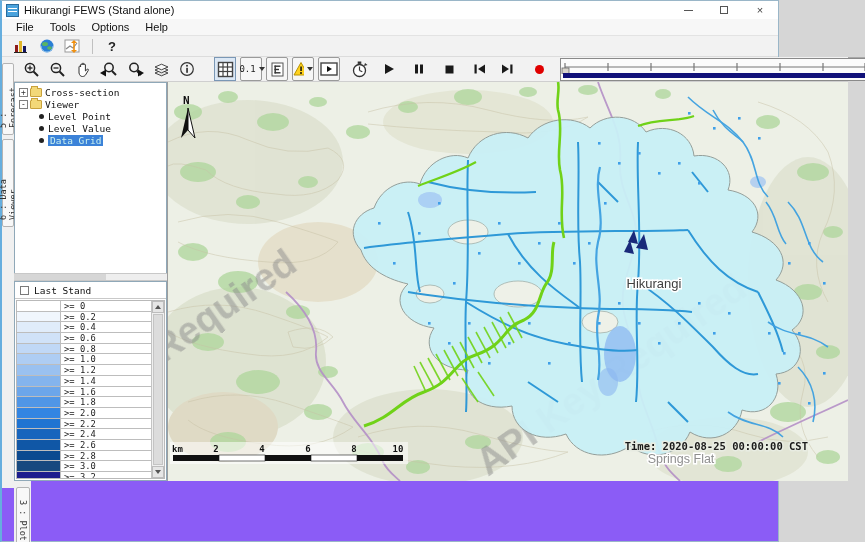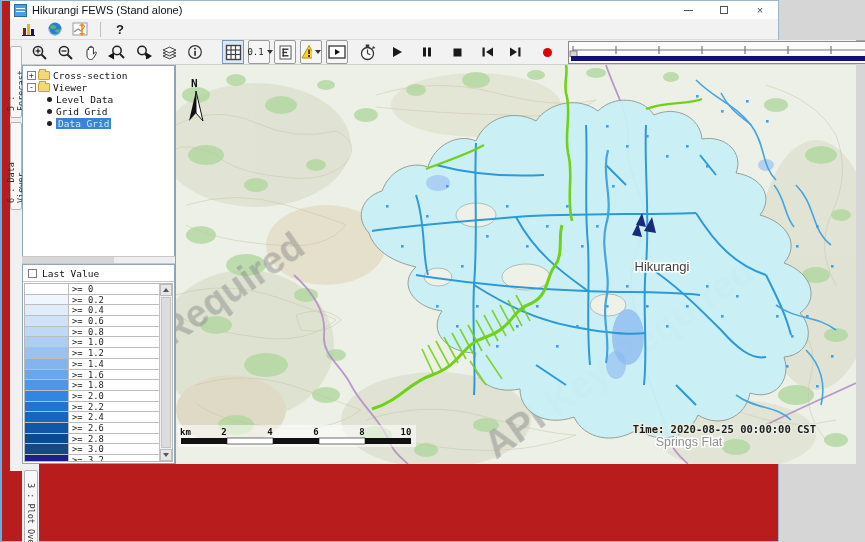--- a/index.html
+++ b/index.html
@@ -1,19 +1,19 @@
 <!DOCTYPE html>
 <html><head>
 <meta charset="utf-8">
 <style>
   * { margin:0; padding:0; box-sizing:border-box; }
   html,body { width:865px; height:542px; overflow:hidden; background:#d6d6d6;
     font-family:"Liberation Sans", sans-serif; }
-  .win { position:relative; width:779px; height:542px; background:#b91c1c;
-    border:1px solid #9ab6c8; border-left:2px solid #66aede;padding-left:8px; }
+  .win { position:relative; width:779px; height:542px; background:#8b5cf6;
+    border:1px solid #9ab6c8; border-left:2px solid #66aede; }
 
   
   .titlebar { height:18px; background:#ffffff; display:flex; align-items:center; padding-left:4px; }
   .appicon { width:13px; height:13px; border:1px solid #2a6b9d; background:#4aa3dd; margin-right:5px; position:relative; }
   .appicon::after { content:""; position:absolute; left:1px; right:1px; top:3px; height:6px;
     background:repeating-linear-gradient(180deg,#fff 0 1px,transparent 1px 3px); }
   .title-text { font-size:11px; color:#111; }
   .wctl { margin-left:auto; display:flex; height:100%; }
   .wbtn { width:36px; display:flex; align-items:center; justify-content:center; color:#444; font-size:11px; }
   .glyph-min { width:9px; height:1px; background:#555; display:inline-block; }
@@ -106,20 +106,26 @@
       <span class="wbtn">
           <span class="glyph-min"></span>
         </span>
       <span class="wbtn">
           <span class="glyph-max"></span>
         </span>
       <span class="wbtn">×</span>
     </span>
   </div>
 
+  <div class="menubar">
+    <span class="menu-item">File</span>
+    <span class="menu-item">Tools</span>
+    <span class="menu-item">Options</span>
+    <span class="menu-item">Help</span>
+  </div>
 
   <div class="tb1">
     <span class="tbtn">
       <svg width="16" height="16">
         <rect x="2" y="7" width="3" height="7" fill="#8c1a1a"></rect>
           <rect x="6" y="3" width="3" height="11" fill="#e0b428"></rect>
           <rect x="10" y="8" width="3" height="6" fill="#14145e"></rect>
           <rect x="1" y="14" width="13" height="1" fill="#222"></rect>
       </svg>
     </span>
@@ -310,38 +316,38 @@
               <span class="folder"></span>
               <span class="tlabel">Cross-section</span>
             </div>
             <div class="trow">
               <span class="expander">-</span>
               <span class="folder"></span>
               <span class="tlabel">Viewer</span>
             </div>
             <div class="trow tchild">
               <span class="bullet"></span>
-              <span class="tlabel">Level Data</span>
+              <span class="tlabel">Level Point</span>
             </div>
             <div class="trow tchild">
               <span class="bullet"></span>
-              <span class="tlabel">Grid Grid</span>
+              <span class="tlabel">Level Value</span>
             </div>
             <div class="trow tchild">
               <span class="bullet"></span>
               <span class="tlabel sel">Data Grid</span>
             </div>
           </div>
           <div class="hscroll">
               <div class="hthumb"></div>
             </div>
           <div class="legendpanel">
             <div class="legend-head">
               <span class="chk"></span>
-              <span class="lbl">Last Value</span>
+              <span class="lbl">Last Stand</span>
             </div>
             <div class="legend-body">
               <div class="legend-rows">
 
               <div class="lrow">
                     <span class="lsw" style="background-color: rgb(255, 255, 255);"></span>
                     <span class="llb">&gt;= 0</span>
                   </div>
                   <div class="lrow">
                     <span class="lsw" style="background-color: rgb(240, 246, 253);"></span>

